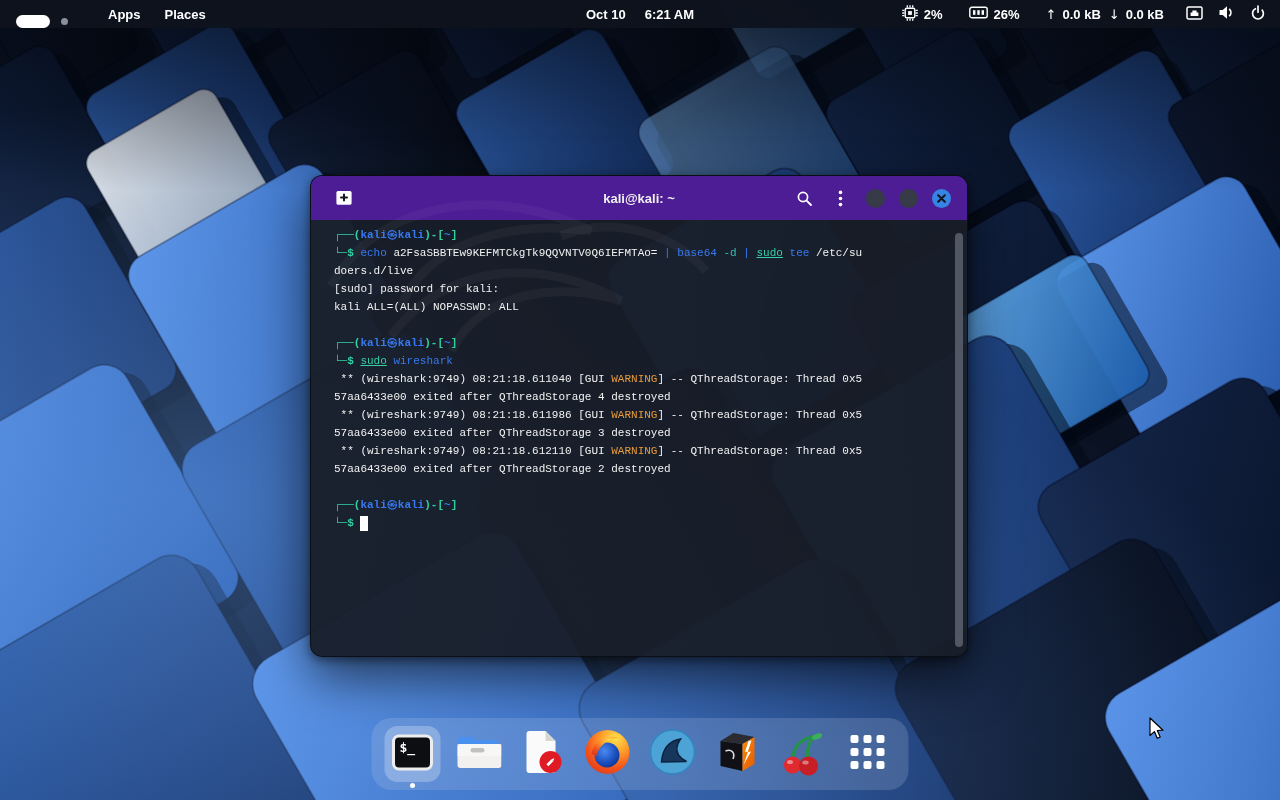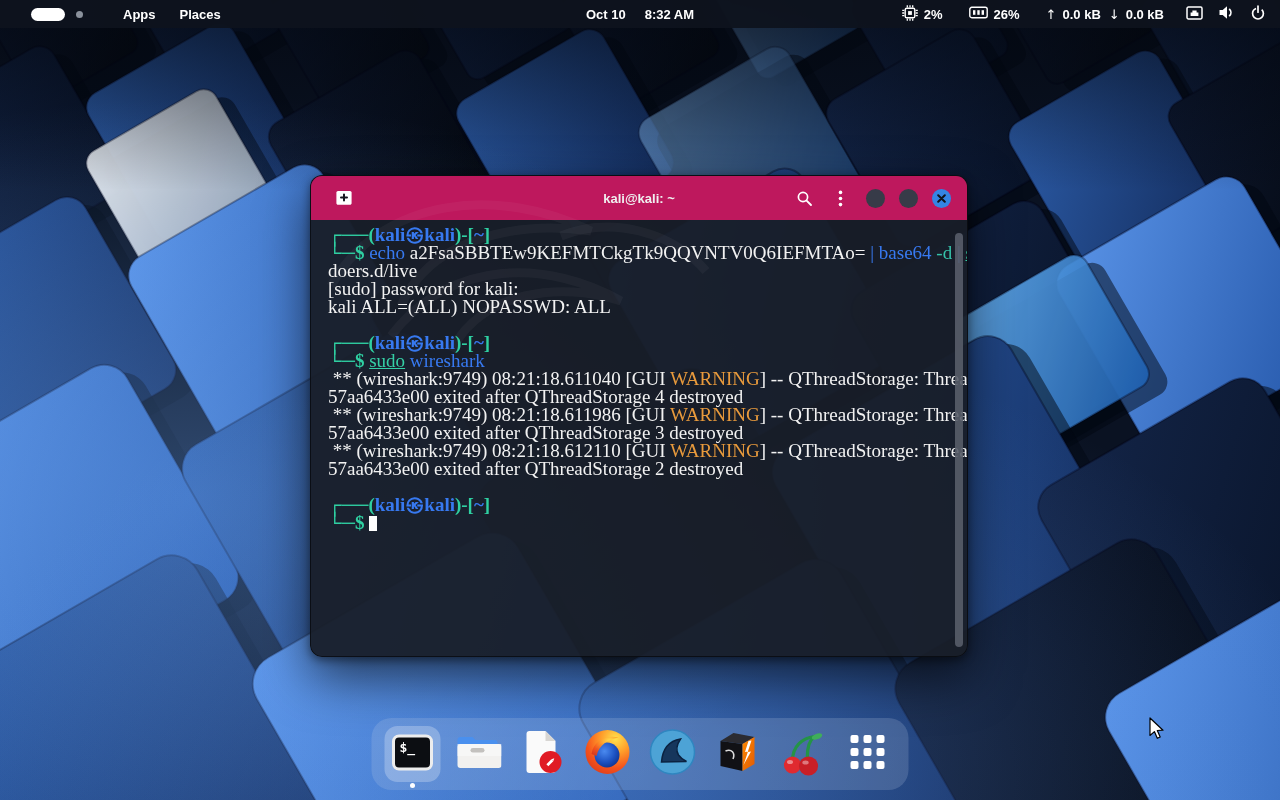--- a/index.html
+++ b/index.html
@@ -5,48 +5,48 @@
   * { margin:0; padding:0; box-sizing:border-box; }
   html,body { width:1280px; height:800px; overflow:hidden; background:#070d1a; font-family:"Liberation Sans",sans-serif; }
   #stage { position:relative; width:1280px; height:800px; overflow:hidden; }
 
   
   #wallpaper { position:absolute; inset:0; z-index:0; }
 
   
   .panel { position:absolute; top:0; left:0; width:1280px; height:28px; z-index:6;
            background:rgba(14,19,29,0.95); display:flex; align-items:center; color:#fff; }
-  .panel-left { display:flex; align-items:center; padding-left:31px; }
+  .panel-left { display:flex; align-items:flex-end; padding-left:16px; }
   .ws-wrap { display:flex; align-items:center; margin-right:28px; }
   .ws-pill { width:34px; height:13px; border-radius:7px; background:#ffffff; }
   .ws-dot  { width:7px; height:7px; border-radius:50%; background:#8a919c; margin-left:11px; }
   .pmenu { font-size:13px; font-weight:700; padding:0 12px; height:28px; display:flex; align-items:center; cursor:default; }
   .panel-center { position:absolute; left:50%; transform:translateX(-50%); display:flex; gap:19px;
                   font-size:13px; font-weight:700; height:28px; align-items:center; }
   .panel-right { margin-left:auto; display:flex; align-items:center; gap:8px; padding-right:14px; font-size:13px; font-weight:700; }
   .pr-group { display:flex; align-items:center; gap:6px; }
   .pr-gap { width:10px; }
   .arr { font-size:13px; font-weight:400; font-family:"DejaVu Sans",sans-serif; }
   .tray { display:flex; align-items:center; gap:15px; margin-left:14px; }
 
   
   .window { position:absolute; left:310px; top:175px; width:658px; height:482px; z-index:3;
             border-radius:12px; overflow:hidden; background:rgba(24,29,40,0.95);
             box-shadow:0 20px 50px rgba(0,0,0,0.6), 0 3px 10px rgba(0,0,0,0.45);
             border:1px solid rgba(0,0,0,0.55); }
-  .titlebar { position:relative; height:44px; background:#be185d; display:flex; align-items:center; }
+  .titlebar { position:relative; height:44px; background:#4c1d95; display:flex; align-items:center; }
   .tb-newtab { margin-left:20px; width:26px; height:26px; display:flex; align-items:center; justify-content:center; }
   .tb-title { position:absolute; left:50%; transform:translateX(-50%); color:#f0f0f0; font-size:13px; font-weight:700; }
   .tb-right { margin-left:auto; display:flex; align-items:center; gap:12px; padding-right:16px; }
   .tb-iconbtn { width:24px; height:24px; display:flex; align-items:center; justify-content:center; }
   .wbtn { width:19px; height:19px; border-radius:50%; background:#373b48; display:flex; align-items:center; justify-content:center; margin-left:2px; }
   .wbtn.close { background:#3584e4; }
 
-  .term-body { position:absolute; left:0; right:0; top:44px; bottom:0; padding:6px 17px;
-               font-family:Liberation Serif, serif; font-size:19px; line-height:18px;
+  .term-body { position:absolute; left:0; right:0; top:44px; bottom:0; padding:6px 23px;
+               font-family:Liberation Mono, monospace; font-size:11px; line-height:18px;
                white-space:pre; color:var(--text,#f2f2f2); }
   .tline { height:18px; }
   .fr   { color:var(--frame); font-weight:700; }
   .us   { color:var(--user);  font-weight:700; }
   .cmd  { color:var(--command); }
   .opt  { color:var(--option); }
   .txt  { color:var(--text); }
   .warn { color:var(--warning);margin-top:16px; }
   .sudo { color:var(--sudo); text-decoration:underline; }
   .cur  { display:inline-block; width:8px; height:15px; background:var(--cursor,#fff); transform:translateY(2px); }
@@ -197,21 +197,21 @@
       <div class="ws-wrap">
         <div class="ws-pill"></div>
         <div class="ws-dot"></div>
       </div>
       <div class="pmenu">Apps</div>
       <div class="pmenu">Places</div>
     </div>
 
     <div class="panel-center">
       <span>Oct 10</span>
-      <span>8:32 AM</span>
+      <span>6:21 AM</span>
     </div>
 
     <div class="panel-right">
       <div class="pr-group">
         <span>
           <svg width="16" height="16" viewBox="0 0 16 16" fill="none">
             <rect x="3.2" y="3.2" width="9.6" height="9.6" rx="1.6" stroke="#fff" stroke-width="1.4"></rect>
             <rect x="6.1" y="6.1" width="3.8" height="3.8" fill="#fff"></rect>
             <path stroke="#fff" stroke-width="1.3" d="M5.3 0.2v2.2M8 0.2v2.2M10.7 0.2v2.2M5.3 13.6v2.2M8 13.6v2.2M10.7 13.6v2.2M0.2 5.3h2.2M0.2 8h2.2M0.2 10.7h2.2M13.6 5.3h2.2M13.6 8h2.2M13.6 10.7h2.2"></path>
           </svg>

